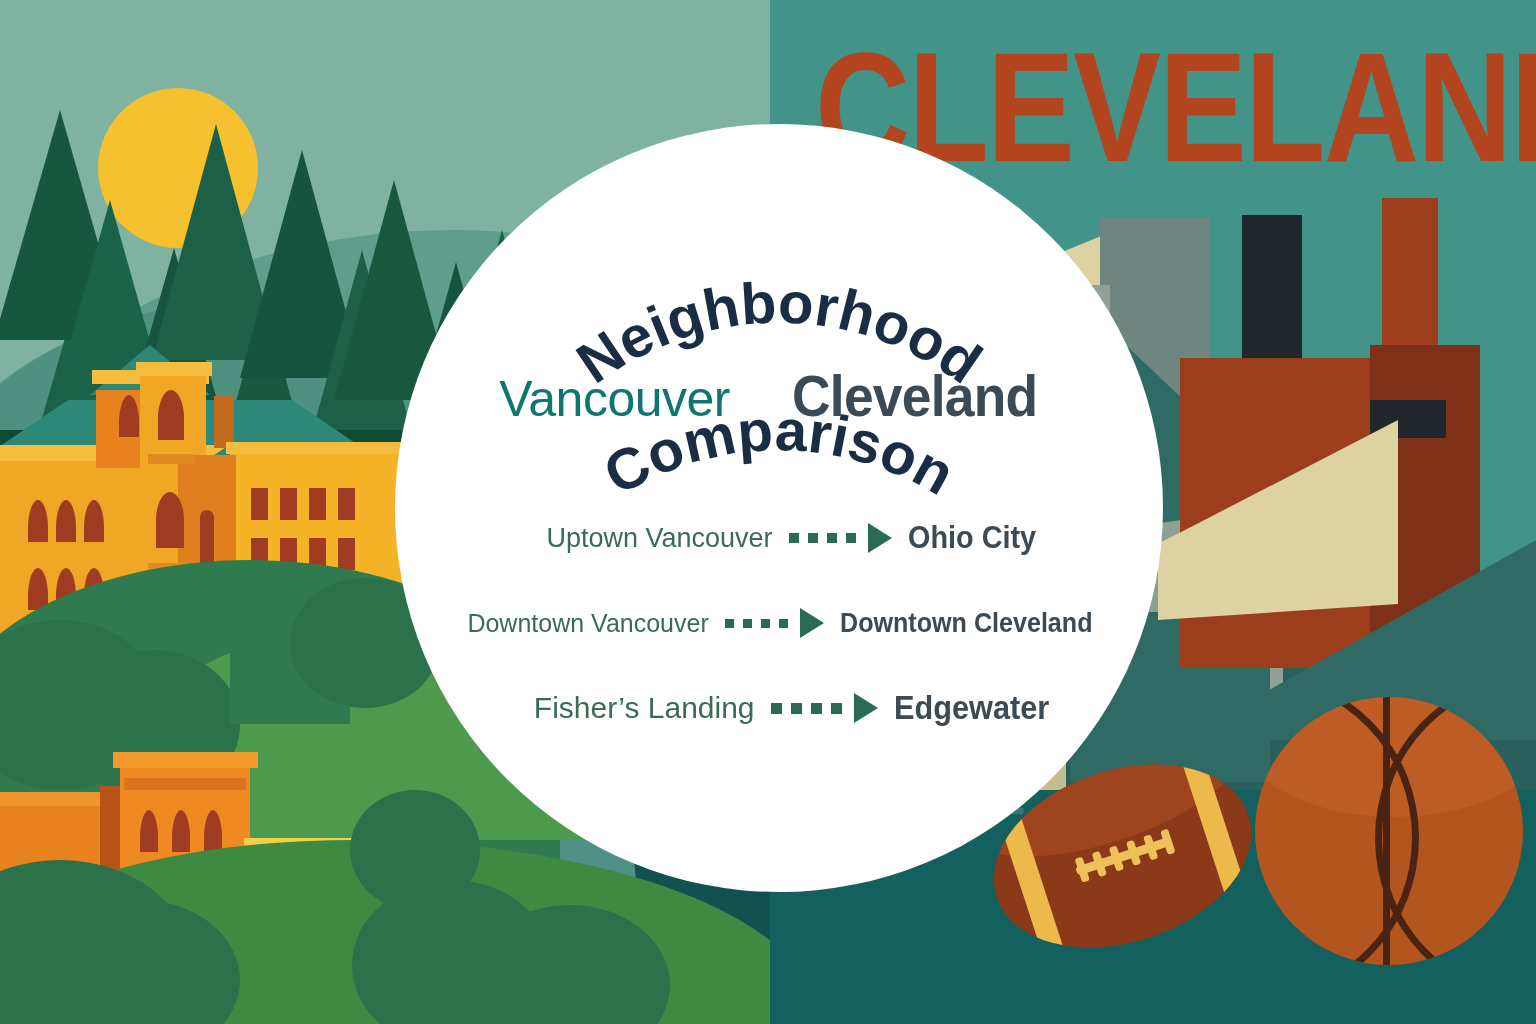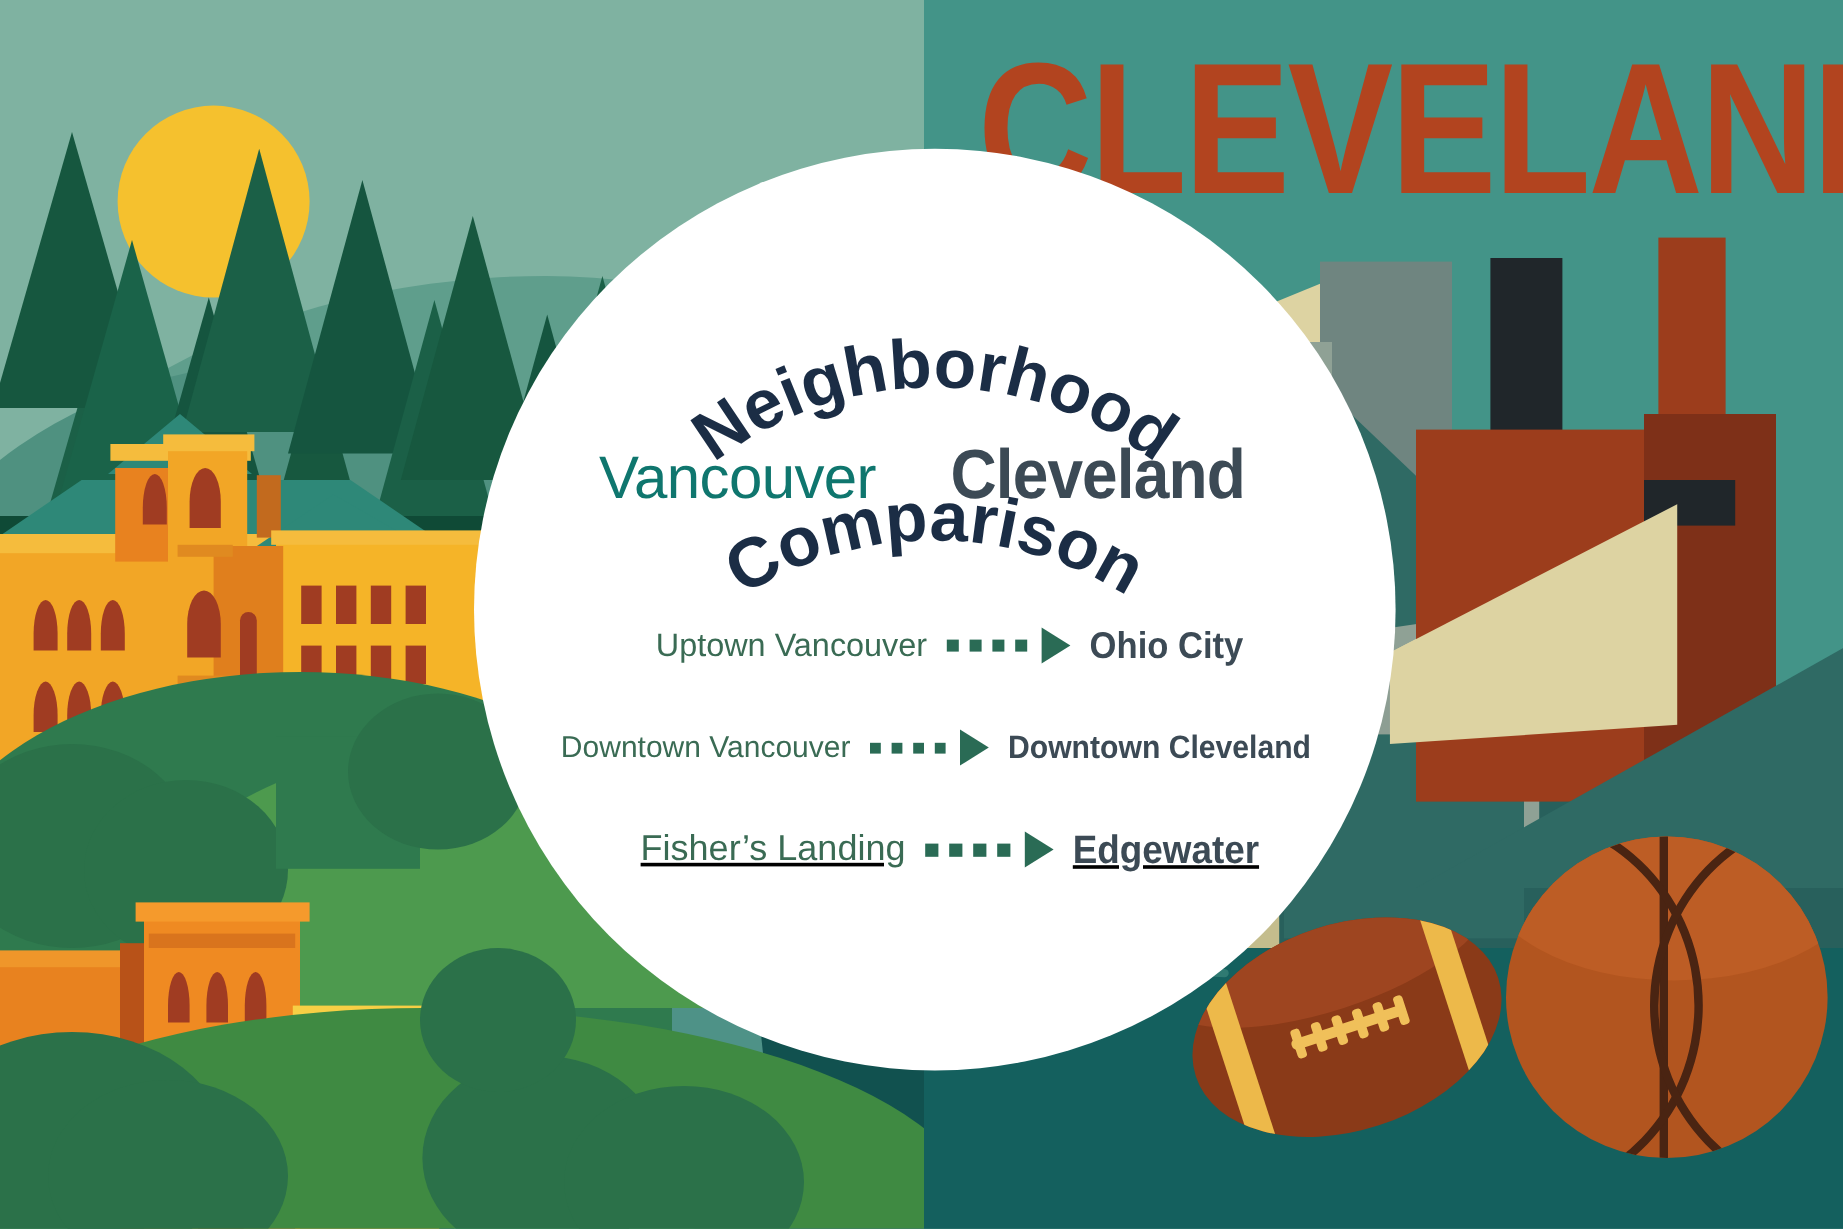--- a/index.html
+++ b/index.html
@@ -153,21 +153,21 @@
 
   .rows{
     position:absolute;left:395px;top:495px;width:768px;
     display:flex;flex-direction:column;
   }
   .row{
     display:flex;align-items:center;justify-content:center;
   }
   .row1{height:84px;}
   .row2{height:86px;}
-  .row3{height:86px;text-decoration:underline;}
+  .row3{height:86px;}
   .row .left-label{
     text-align:right;color:#3a6b54;font-weight:400;white-space:nowrap;
   }
   .row .right-label{
     text-align:left;color:#3c4a55;font-weight:bold;white-space:nowrap;
     transform:scaleX(0.93);transform-origin:left center;
   }
   .row1 .left-label{font-size:25px;width:262px;}
   .row1 .right-label{font-size:27px;}
   .row2 .left-label{font-size:27px;width:260px;}

